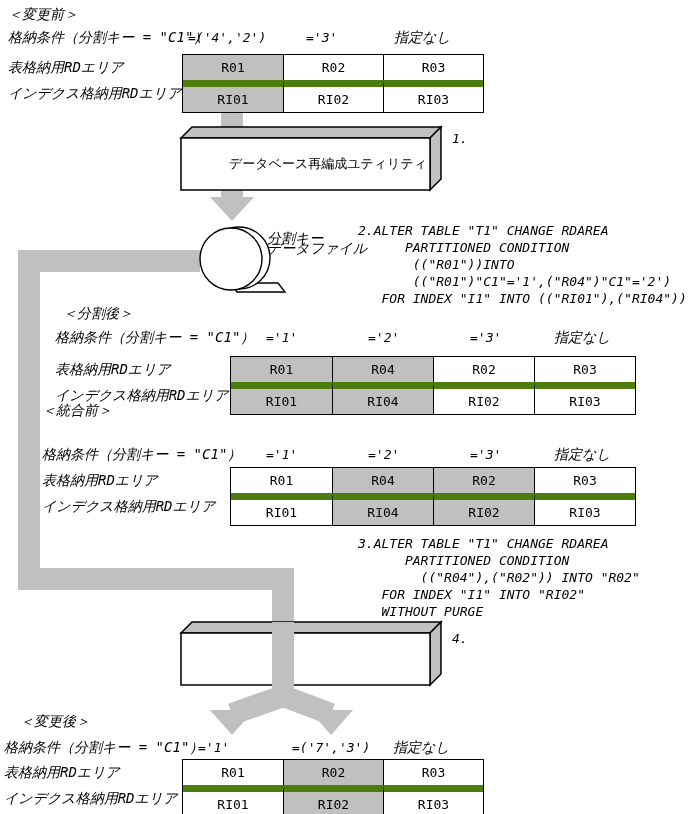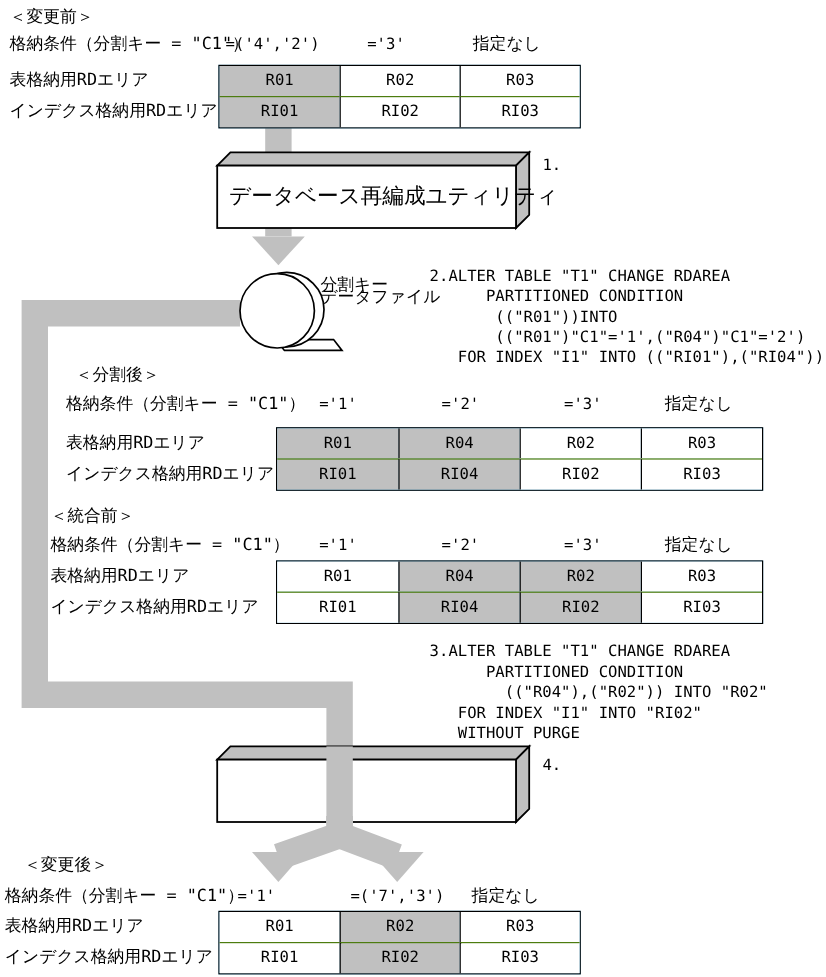--- a/index.html
+++ b/index.html
@@ -1,33 +1,33 @@
 <!DOCTYPE html>
 <html><head>
 <meta charset="utf-8">
 <style>
   html,body{margin:0;padding:0;background:#fff;}
   #canvas{position:relative;width:688px;height:814px;background:#fff;overflow:hidden;
           font-family:"DejaVu Sans Mono","DejaVu Sans",monospace;color:#000;}
-  .abs{position:absolute;white-space:pre;}
+  .abs{position:absolute;white-space:pre;font-style:italic;}
   .jp{font-size:14px;line-height:16px;}
   .mono{font-size:13px;line-height:17px;}
   svg.layer{position:absolute;left:0;top:0;}
   .z0{z-index:0}.z2{z-index:2}.z3{z-index:3}
-  .tbl{position:absolute;display:grid;border:1px solid #000;background:#7dd3fc;z-index:3;}
+  .tbl{position:absolute;display:grid;border:1px solid #000;background:#a21caf;z-index:3;}
   .cols3{grid-template-columns:repeat(3,100px);}
   .cols4{grid-template-columns:repeat(4,101px);}
   .tbl .c{height:25px;line-height:25px;text-align:center;font-size:13px;
-          border-left:1px solid #000;border-top:1px solid #4d7c0f;background:#fff;}
+          border-left:1px solid #000;border-top:7px solid #4d7c0f;background:#fff;}
   .cols3 .c:nth-child(3n+1){border-left:0}
   .cols3 .c:nth-child(-n+3){border-top:0}
   .cols4 .c:nth-child(4n+1){border-left:0}
   .cols4 .c:nth-child(-n+4){border-top:0}
   .tbl .c.hl{background:#c0c0c0;}
-  .boxlabel{position:absolute;left:181px;width:294px;text-align:center;z-index:3;font-size:18px;white-space:pre;}
+  .boxlabel{position:absolute;left:181px;width:294px;text-align:center;z-index:3;font-size:13px;white-space:pre;}
 </style>
 </head>
 <body>
 
 <div id="canvas">
 
   <svg class="layer z0" width="688" height="814">
     <g>
       <rect x="221" y="106" width="22" height="91" fill="#c0c0c0"></rect>
       <polygon points="210,197 254,197 232,221" fill="#c0c0c0"></polygon>
@@ -102,21 +102,21 @@
     <div class="c hl">R01</div>
     <div class="c hl">R04</div>
     <div class="c">R02</div>
     <div class="c">R03</div>
     <div class="c hl">RI01</div>
     <div class="c hl">RI04</div>
     <div class="c">RI02</div>
     <div class="c">RI03</div>
   </div>
 
-  <div class="abs jp z3" style="left:42px;top:422px">＜統合前＞</div>
+  <div class="abs jp z3" style="left:42px;top:402px">＜統合前＞</div>
   <div class="abs jp z3" style="left:42px;top:446px">格納条件（分割キー = "C1"）</div>
   <div class="abs mono z3" style="left:266px;top:446px">='1'</div>
   <div class="abs mono z3" style="left:368px;top:446px">='2'</div>
   <div class="abs mono z3" style="left:470px;top:446px">='3'</div>
   <div class="abs jp z3" style="left:554px;top:446px">指定なし</div>
   <div class="abs jp z3" style="left:42px;top:472px">表格納用RDエリア</div>
   <div class="abs jp z3" style="left:42px;top:498px">インデクス格納用RDエリア</div>
   <div class="tbl cols4" style="left:230px;top:467px">
     <div class="c">R01</div>
     <div class="c hl">R04</div>

